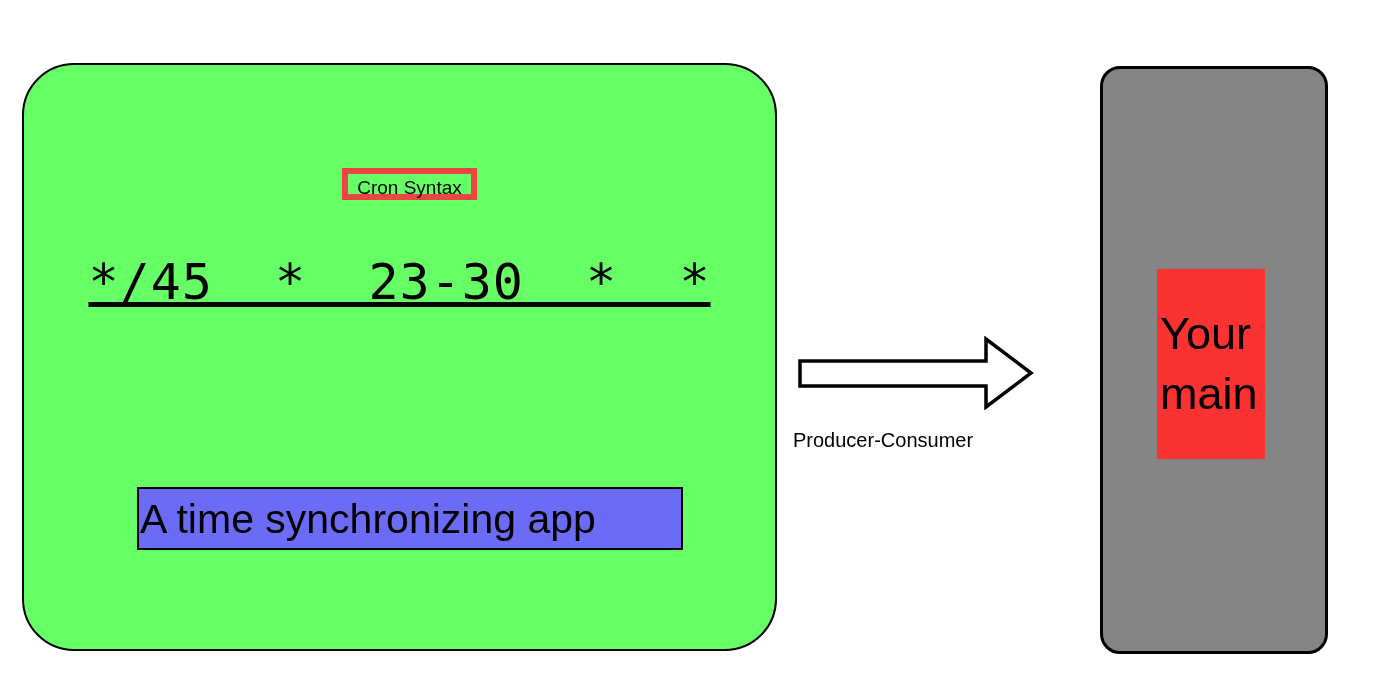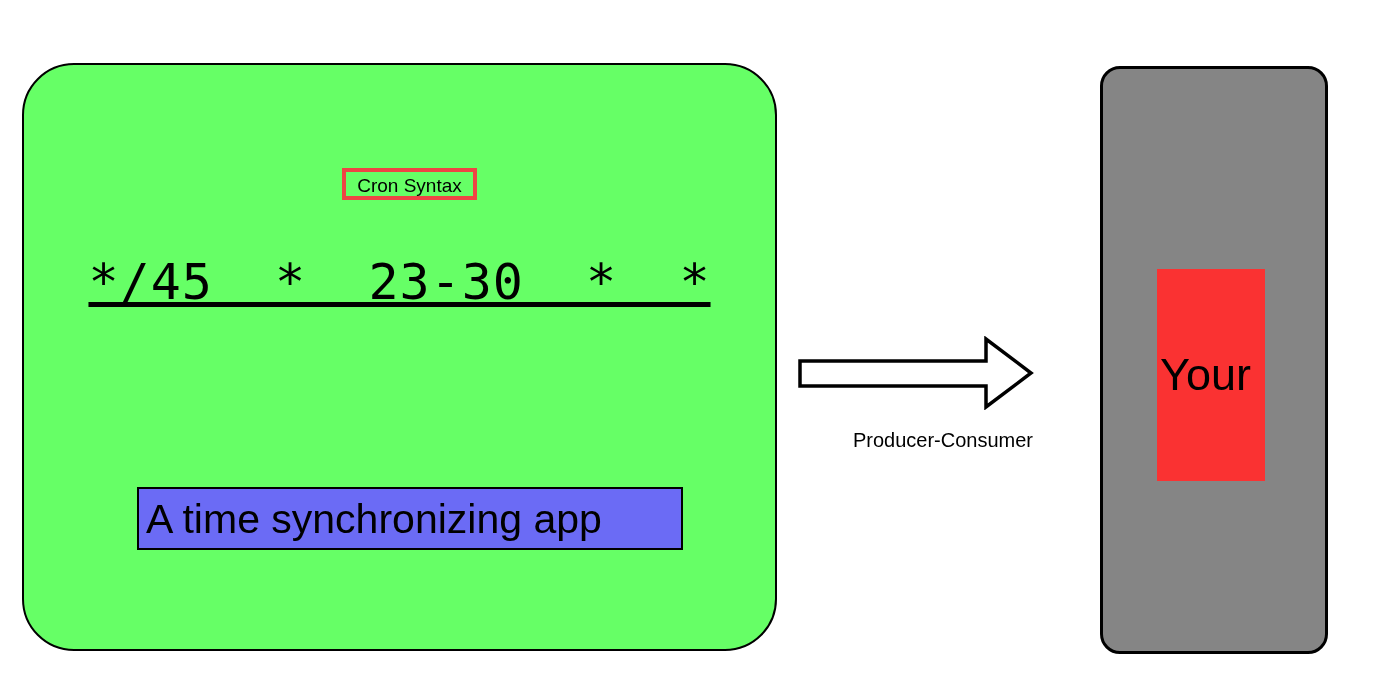--- a/index.html
+++ b/index.html
@@ -28,21 +28,21 @@
     box-sizing: border-box;
   }
 
   
   #cron-syntax-label {
     position: absolute;
     left: 342px;
     top: 168px;
     width: 135px;
     height: 32px;
-    border: 4px solid #ef4444;
+    border: 6px solid #ef4444;
     box-sizing: border-box;
     background: transparent;
     color: #000000;
     font-size: 19px;
     line-height: 28px;
     text-align: center;
     white-space: nowrap;
   }
 
   
@@ -67,21 +67,21 @@
     left: 137px;
     top: 487px;
     width: 546px;
     height: 63px;
     background: #6b6bf5;
     border: 2px solid #000000;
     box-sizing: border-box;
     display: flex;
     align-items: center;
     justify-content: flex-start;
-    padding-left: 7px;
+    padding-left: 1px;
   }
   #app-description-text {
     color: #000000;
     font-size: 41px;
     line-height: 48px;
     white-space: nowrap;
   }
 
   
   #flow-arrow {
@@ -91,21 +91,21 @@
     width: 236px;
     height: 74px;
   }
   #flow-arrow svg { display: block; }
 
   #flow-arrow-label {
     position: absolute;
     left: 793px;
     top: 427px;
     width: 240px;
-    text-align: right;
+    text-align: left;
     font-size: 20px;
     line-height: 26px;
     color: #000000;
     white-space: nowrap;
   }
 
   
   #main-app-panel {
     position: absolute;
     left: 1100px;
@@ -116,21 +116,21 @@
     border: 3px solid #000000;
     border-radius: 20px;
     box-sizing: border-box;
   }
 
   #main-app-box {
     position: absolute;
     left: 1157px;
     top: 269px;
     width: 108px;
-    height: 212px;
+    height: 190px;
     background: #fa3232;
     box-sizing: border-box;
     display: flex;
     flex-direction: column;
     justify-content: center;
     align-items: flex-start;
     padding-left: 3px;
   }
   #main-app-box .app-line {
     color: #000000;
@@ -157,13 +157,14 @@
     <polygon points="2,25 188,25 188,3 233,37 188,71 188,50 2,50" fill="#ffffff" stroke="#000000" stroke-width="3.5" stroke-linejoin="miter"></polygon>
   </svg>
 </div>
 
 <div id="flow-arrow-label">Producer-Consumer</div>
 
 <div id="main-app-panel"></div>
 
 <div id="main-app-box">
   <span class="app-line">Your</span>
+  <span class="app-line">main</span>
 </div>
 
 </body></html>

